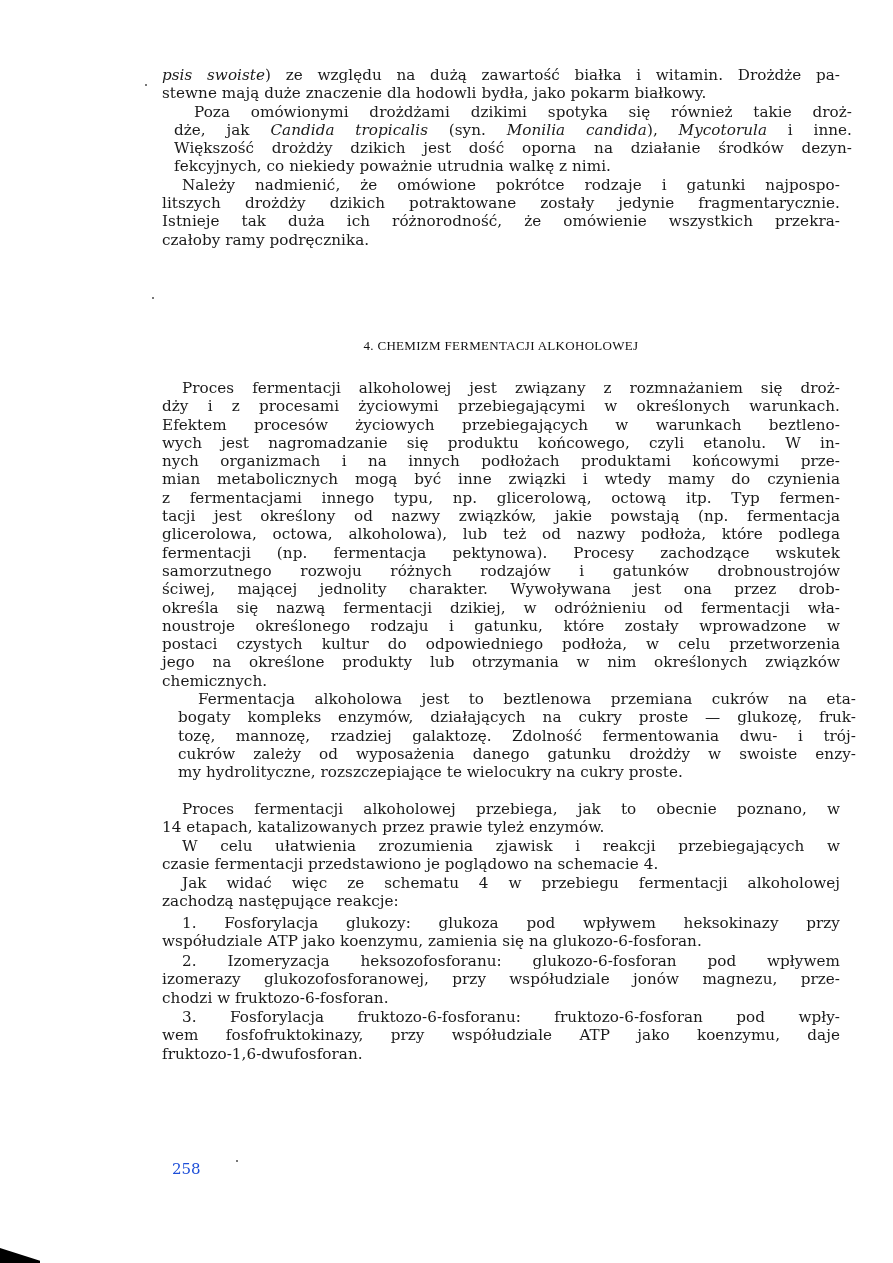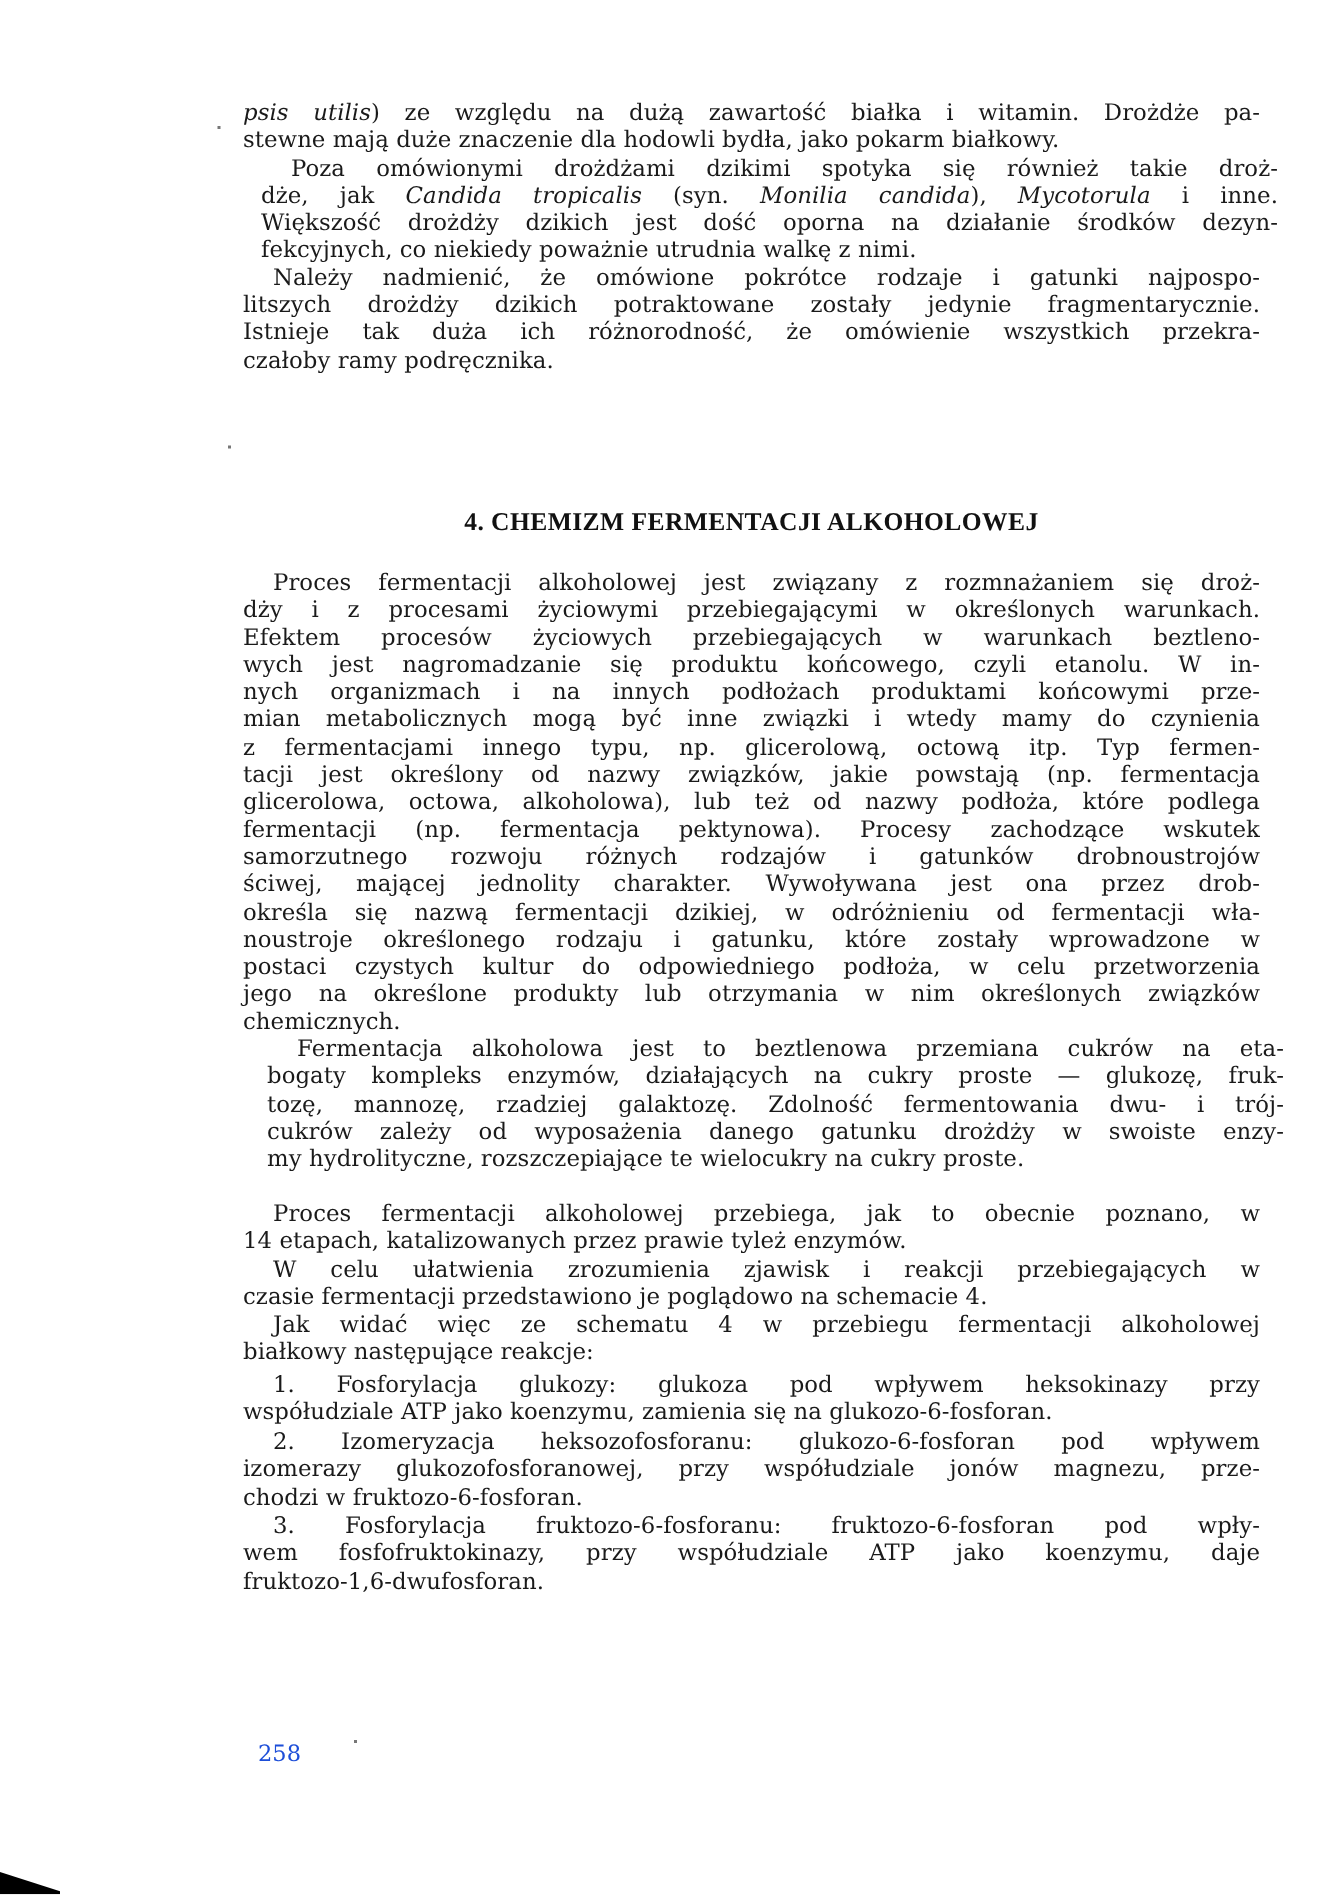--- a/index.html
+++ b/index.html
@@ -44,22 +44,22 @@
       position: absolute;
       left: 0;
       width: 678px;
     }
     .heading {
       position: absolute;
       left: 0;
       width: 678px;
       text-align: center;
       font-family: "Liberation Serif", "DejaVu Serif", serif;
-      font-weight: bold;
-      font-size: 17px;
+      font-weight: normal;
+      font-size: 13px;
       letter-spacing: 0.3px;
       color: #111;
     }
     .page-number {
       position: absolute;
       left: 172px;
       top: 1160px;
       font-size: 15px;
       font-family: "DejaVu Serif", serif;
       color: #1d4ed8;
@@ -79,21 +79,21 @@
       background: #000;
       clip-path: polygon(0 0, 100% 85%, 100% 100%, 0 100%);
     }
   </style>
 </head>
 <body>
 
 <div class="page">
 
   <div class="block" style="top:0px;">
-    <span class="line"><span class="it">psis utilis</span><span>) ze względu na dużą zawartość białka i witamin. Drożdże pa-</span></span>
+    <span class="line"><span class="it">psis swoiste</span><span>) ze względu na dużą zawartość białka i witamin. Drożdże pa-</span></span>
     <span class="line last">stewne mają duże znaczenie dla hodowli bydła, jako pokarm białkowy.</span>
   </div>
 
   <div class="block" style="top:36.6px;margin-left:12px;">
     <span class="line indent">Poza omówionymi drożdżami dzikimi spotyka się również takie droż-</span>
     <span class="line"><span>dże, jak </span><span class="it">Candida tropicalis</span><span> (syn. </span><span class="it">Monilia candida</span><span>), </span><span class="it">Mycotorula</span><span> i inne.</span></span>
     <span class="line">Większość drożdży dzikich jest dość oporna na działanie środków dezyn-</span>
     <span class="line last">fekcyjnych, co niekiedy poważnie utrudnia walkę z nimi.</span>
   </div>
 
@@ -139,21 +139,21 @@
     <span class="line last">14 etapach, katalizowanych przez prawie tyleż enzymów.</span>
   </div>
 
   <div class="block" style="top:771px;">
     <span class="line indent">W celu ułatwienia zrozumienia zjawisk i reakcji przebiegających w</span>
     <span class="line last">czasie fermentacji przedstawiono je poglądowo na schemacie 4.</span>
   </div>
 
   <div class="block" style="top:808px;">
     <span class="line indent">Jak widać więc ze schematu 4 w przebiegu fermentacji alkoholowej</span>
-    <span class="line last">białkowy następujące reakcje:</span>
+    <span class="line last">zachodzą następujące reakcje:</span>
   </div>
 
   <div class="block" style="top:848px;">
     <span class="line indent">1. Fosforylacja glukozy: glukoza pod wpływem heksokinazy przy</span>
     <span class="line last">współudziale ATP jako koenzymu, zamienia się na glukozo-6-fosforan.</span>
   </div>
 
   <div class="block" style="top:886px;">
     <span class="line indent">2. Izomeryzacja heksozofosforanu: glukozo-6-fosforan pod wpływem</span>
     <span class="line">izomerazy glukozofosforanowej, przy współudziale jonów magnezu, prze-</span>

